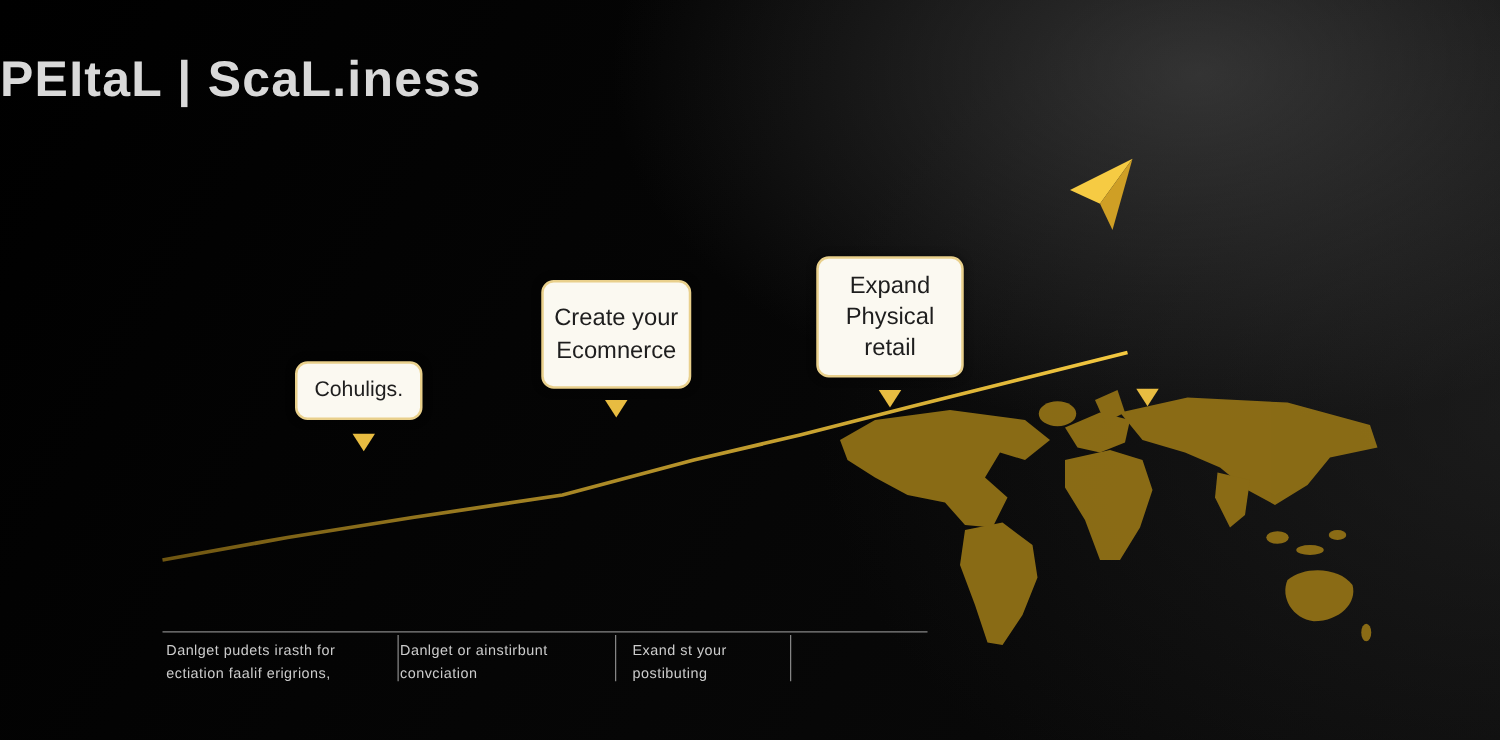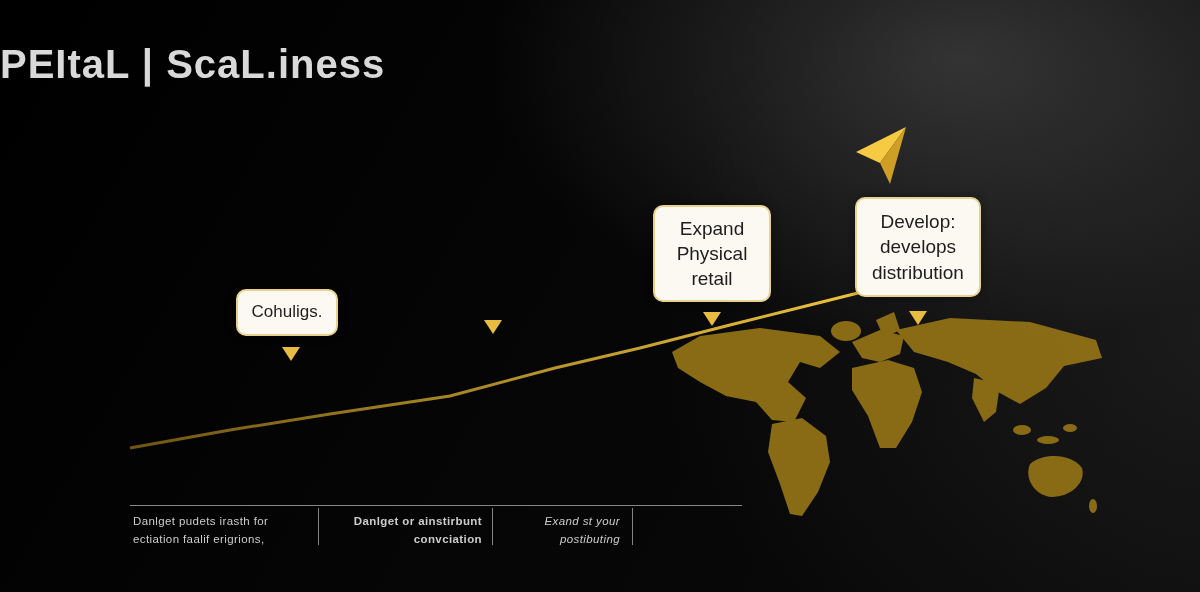--- a/index.html
+++ b/index.html
@@ -38,22 +38,22 @@
   .p3{left:703px;top:312px;}
   .p4{left:909px;top:311px;}
   .footrule{position:absolute;left:130px;top:505px;width:612px;height:1px;background:#858585;}
   .vrule{position:absolute;top:508px;width:1px;height:37px;background:#858585;}
   .v1{left:318px;}.v2{left:492px;}.v3{left:632px;}
   .footnote{
     position:absolute;top:513px;color:#cccccc;font-size:11.5px;
     line-height:1.55;letter-spacing:.4px;
   }
   .f1{left:133px;width:180px;}
-  .f2{left:330px;width:152px;text-align:right;font-weight:bold;}
-  .f3{left:506px;width:114px;text-align:right;font-style:italic;}
+  .f2{left:320px;width:152px;text-align:left;}
+  .f3{left:506px;width:114px;text-align:left;}
   .f4{left:642px;width:106px;}
 </style>
 </head>
 <body>
 
 <div class="stage">
 
   <h1 class="title">PEItaL | ScaL.iness</h1>
 
   <svg class="scene" width="1200" height="592" viewBox="0 0 1200 592">
@@ -84,25 +84,25 @@
 
     <g>
       <polygon points="856,152 906,127 880,163" fill="#f6cb43"></polygon>
       <polygon points="880,163 906,127 890,184" fill="#cf9f25"></polygon>
     </g>
   </svg>
 
   <div class="callout c1">
     <span>Cohuligs.</span>
   </div>
+  <div class="callout c2">
+    <span>Create your Ecomnerce</span>
+  </div>
   <div class="callout c3">
     <span>Expand Physical retail</span>
-  </div>
-  <div class="callout c4">
-    <span>Develop: develops distribution</span>
   </div>
 
   <div class="pointer p1"></div>
   <div class="pointer p2"></div>
   <div class="pointer p3"></div>
   <div class="pointer p4"></div>
 
   <div class="footrule"></div>
   <div class="vrule v1"></div>
   <div class="vrule v2"></div>

